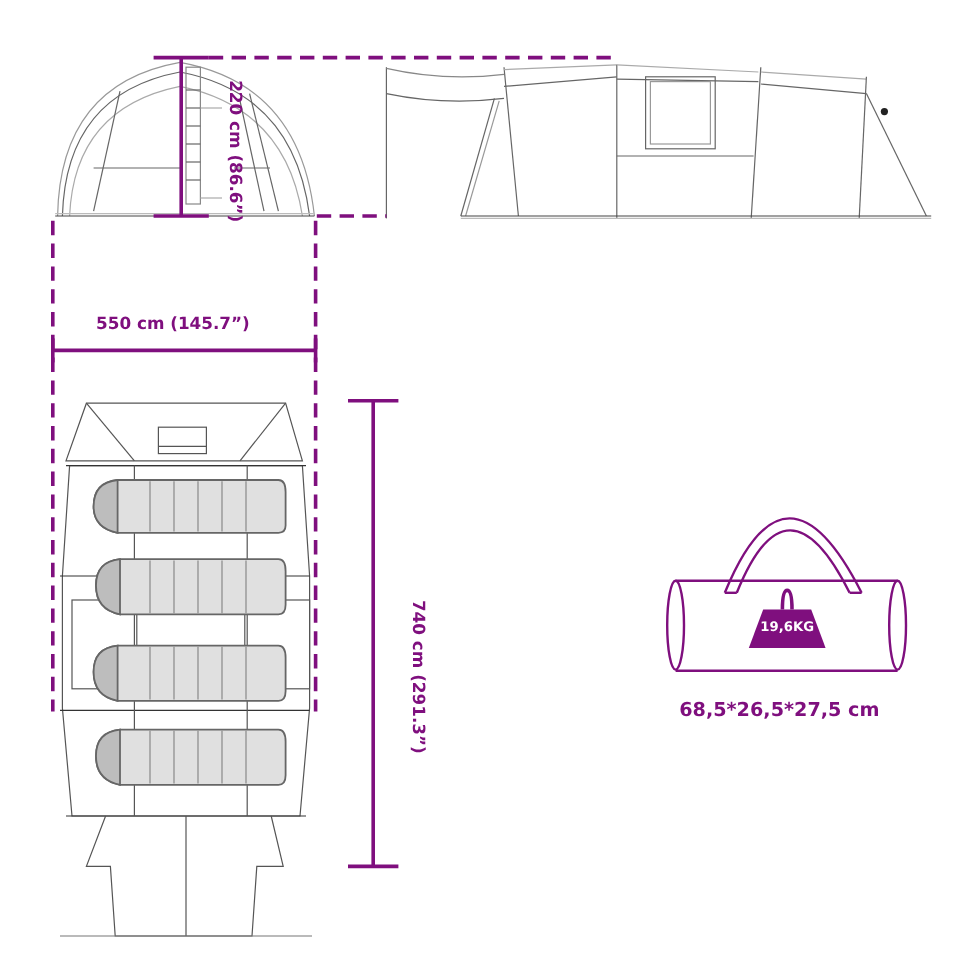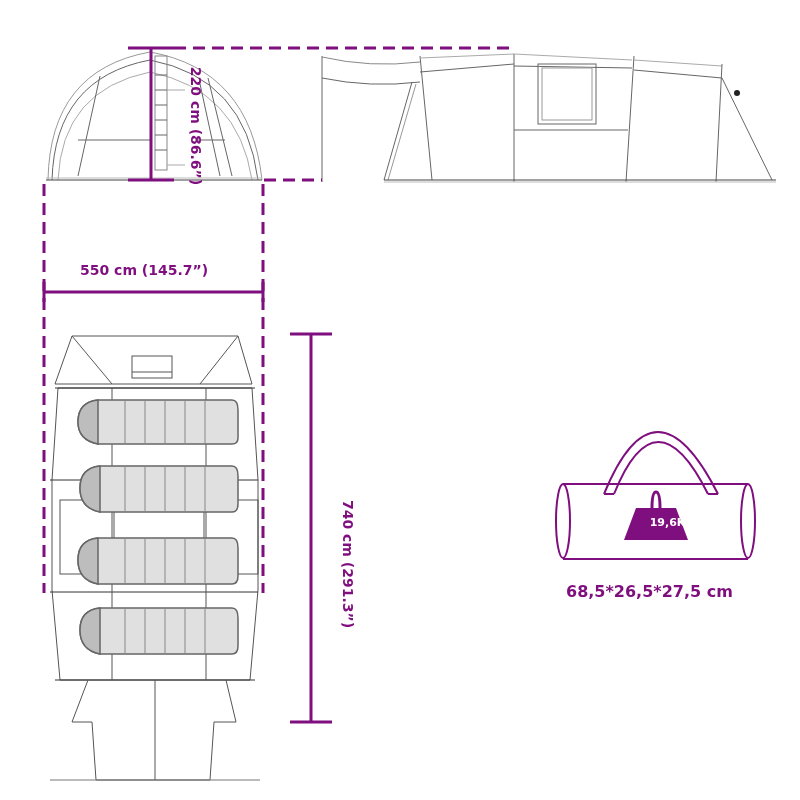--- a/index.html
+++ b/index.html
@@ -7,21 +7,21 @@
            font-family: "DejaVu Sans", "Liberation Sans", sans-serif; }
     svg.canvas { position: absolute; left: 0; top: 0; width: 800px; height: 800px; }
     .lbl { position: absolute; color: #7f0f7e; font-weight: bold; white-space: nowrap;
            font-family: "DejaVu Sans", sans-serif; }
     .lbl-width { left: 80px; top: 262px; font-size: 14px; }
     .lbl-height { left: 186px; top: 118px; font-size: 14px; transform-origin: center center;
                   transform: rotate(90deg); width: 130px; margin-left: -55px; text-align: center; }
     .lbl-length { left: 283px; top: 556px; font-size: 14px; transform-origin: center center;
                   transform: rotate(90deg); width: 130px; text-align: center; }
     .lbl-bag { left: 566px; top: 582px; font-size: 16px; }
-    .lbl-weight { position: absolute; left: 641px; top: 516px; width: 62px; text-align: center;
+    .lbl-weight { position: absolute; left: 625px; top: 516px; width: 62px; text-align: center;
                   color: #ffffff; font-weight: bold; font-size: 11px; font-family: "DejaVu Sans", sans-serif; }
   </style>
 </head>
 <body>
 
 <svg class="canvas" viewBox="0 0 800 800" xmlns="http://www.w3.org/2000/svg">
 
   <g fill="none" stroke="#666" stroke-width="1">
     <path d="M48 180 Q50 70 150 52 Q250 70 262 180" stroke="#999"></path>
     <path d="M52 180 Q55 78 150 60 Q245 78 258 180"></path>

